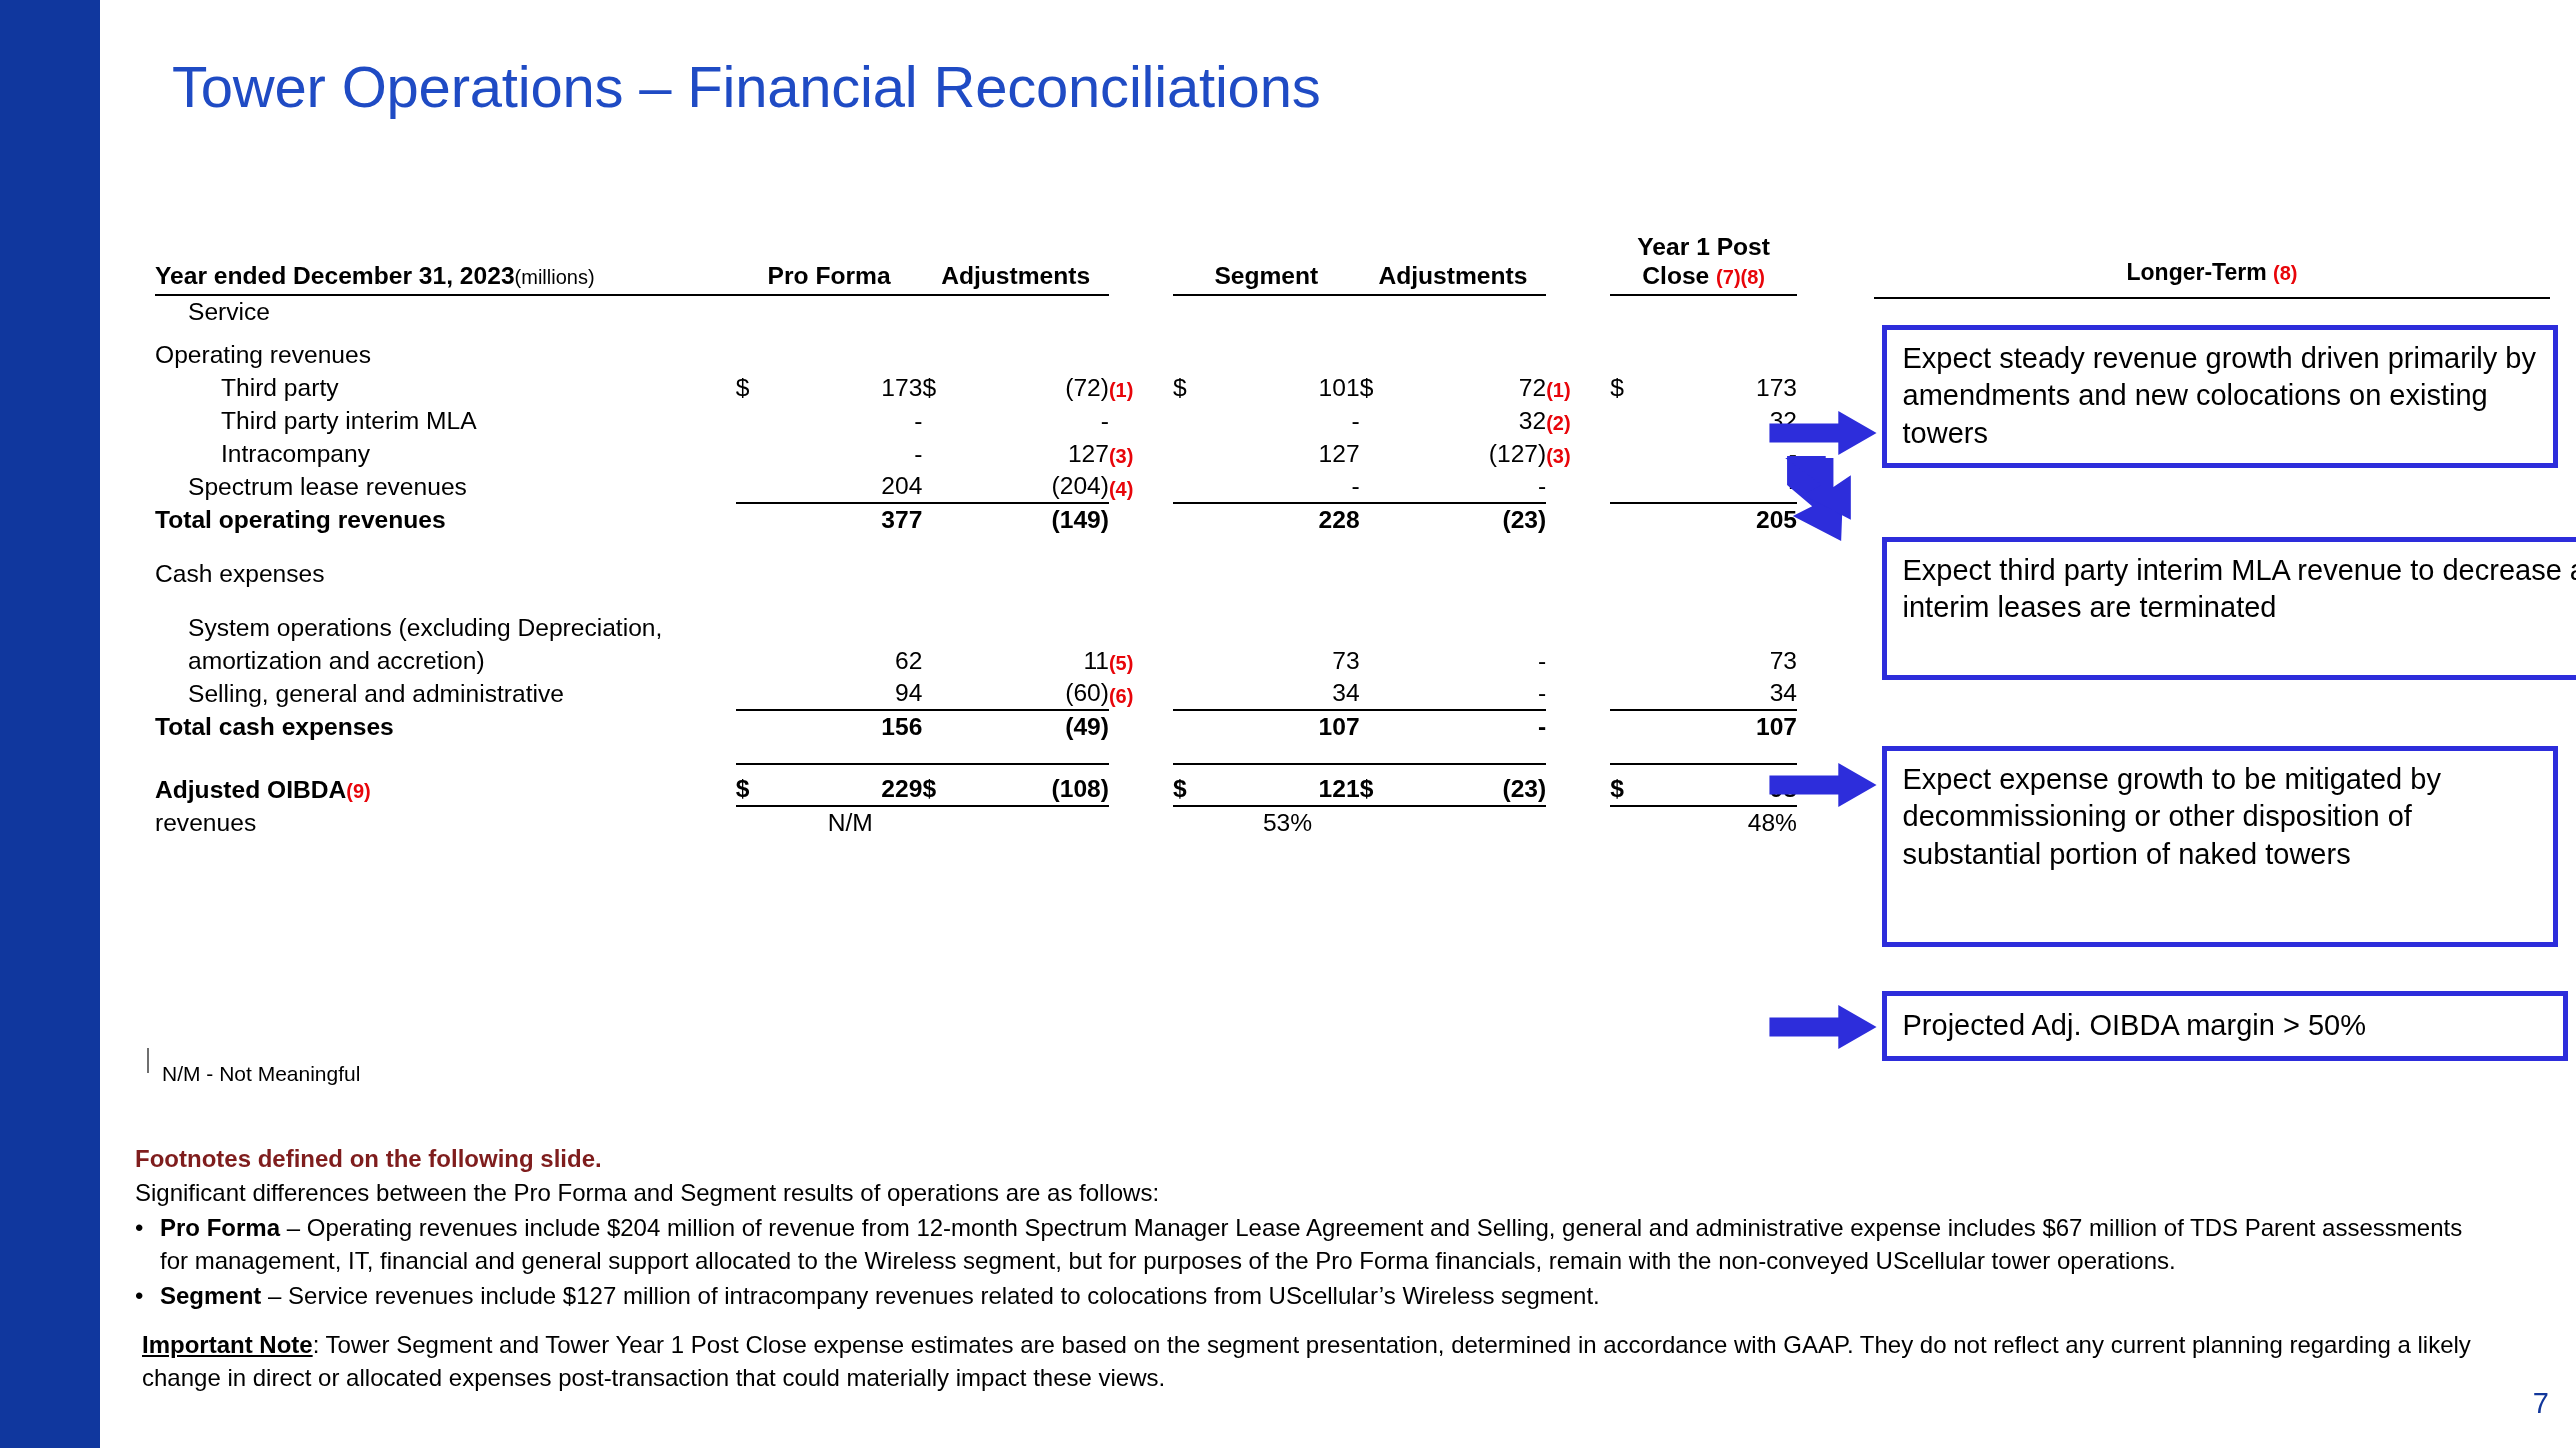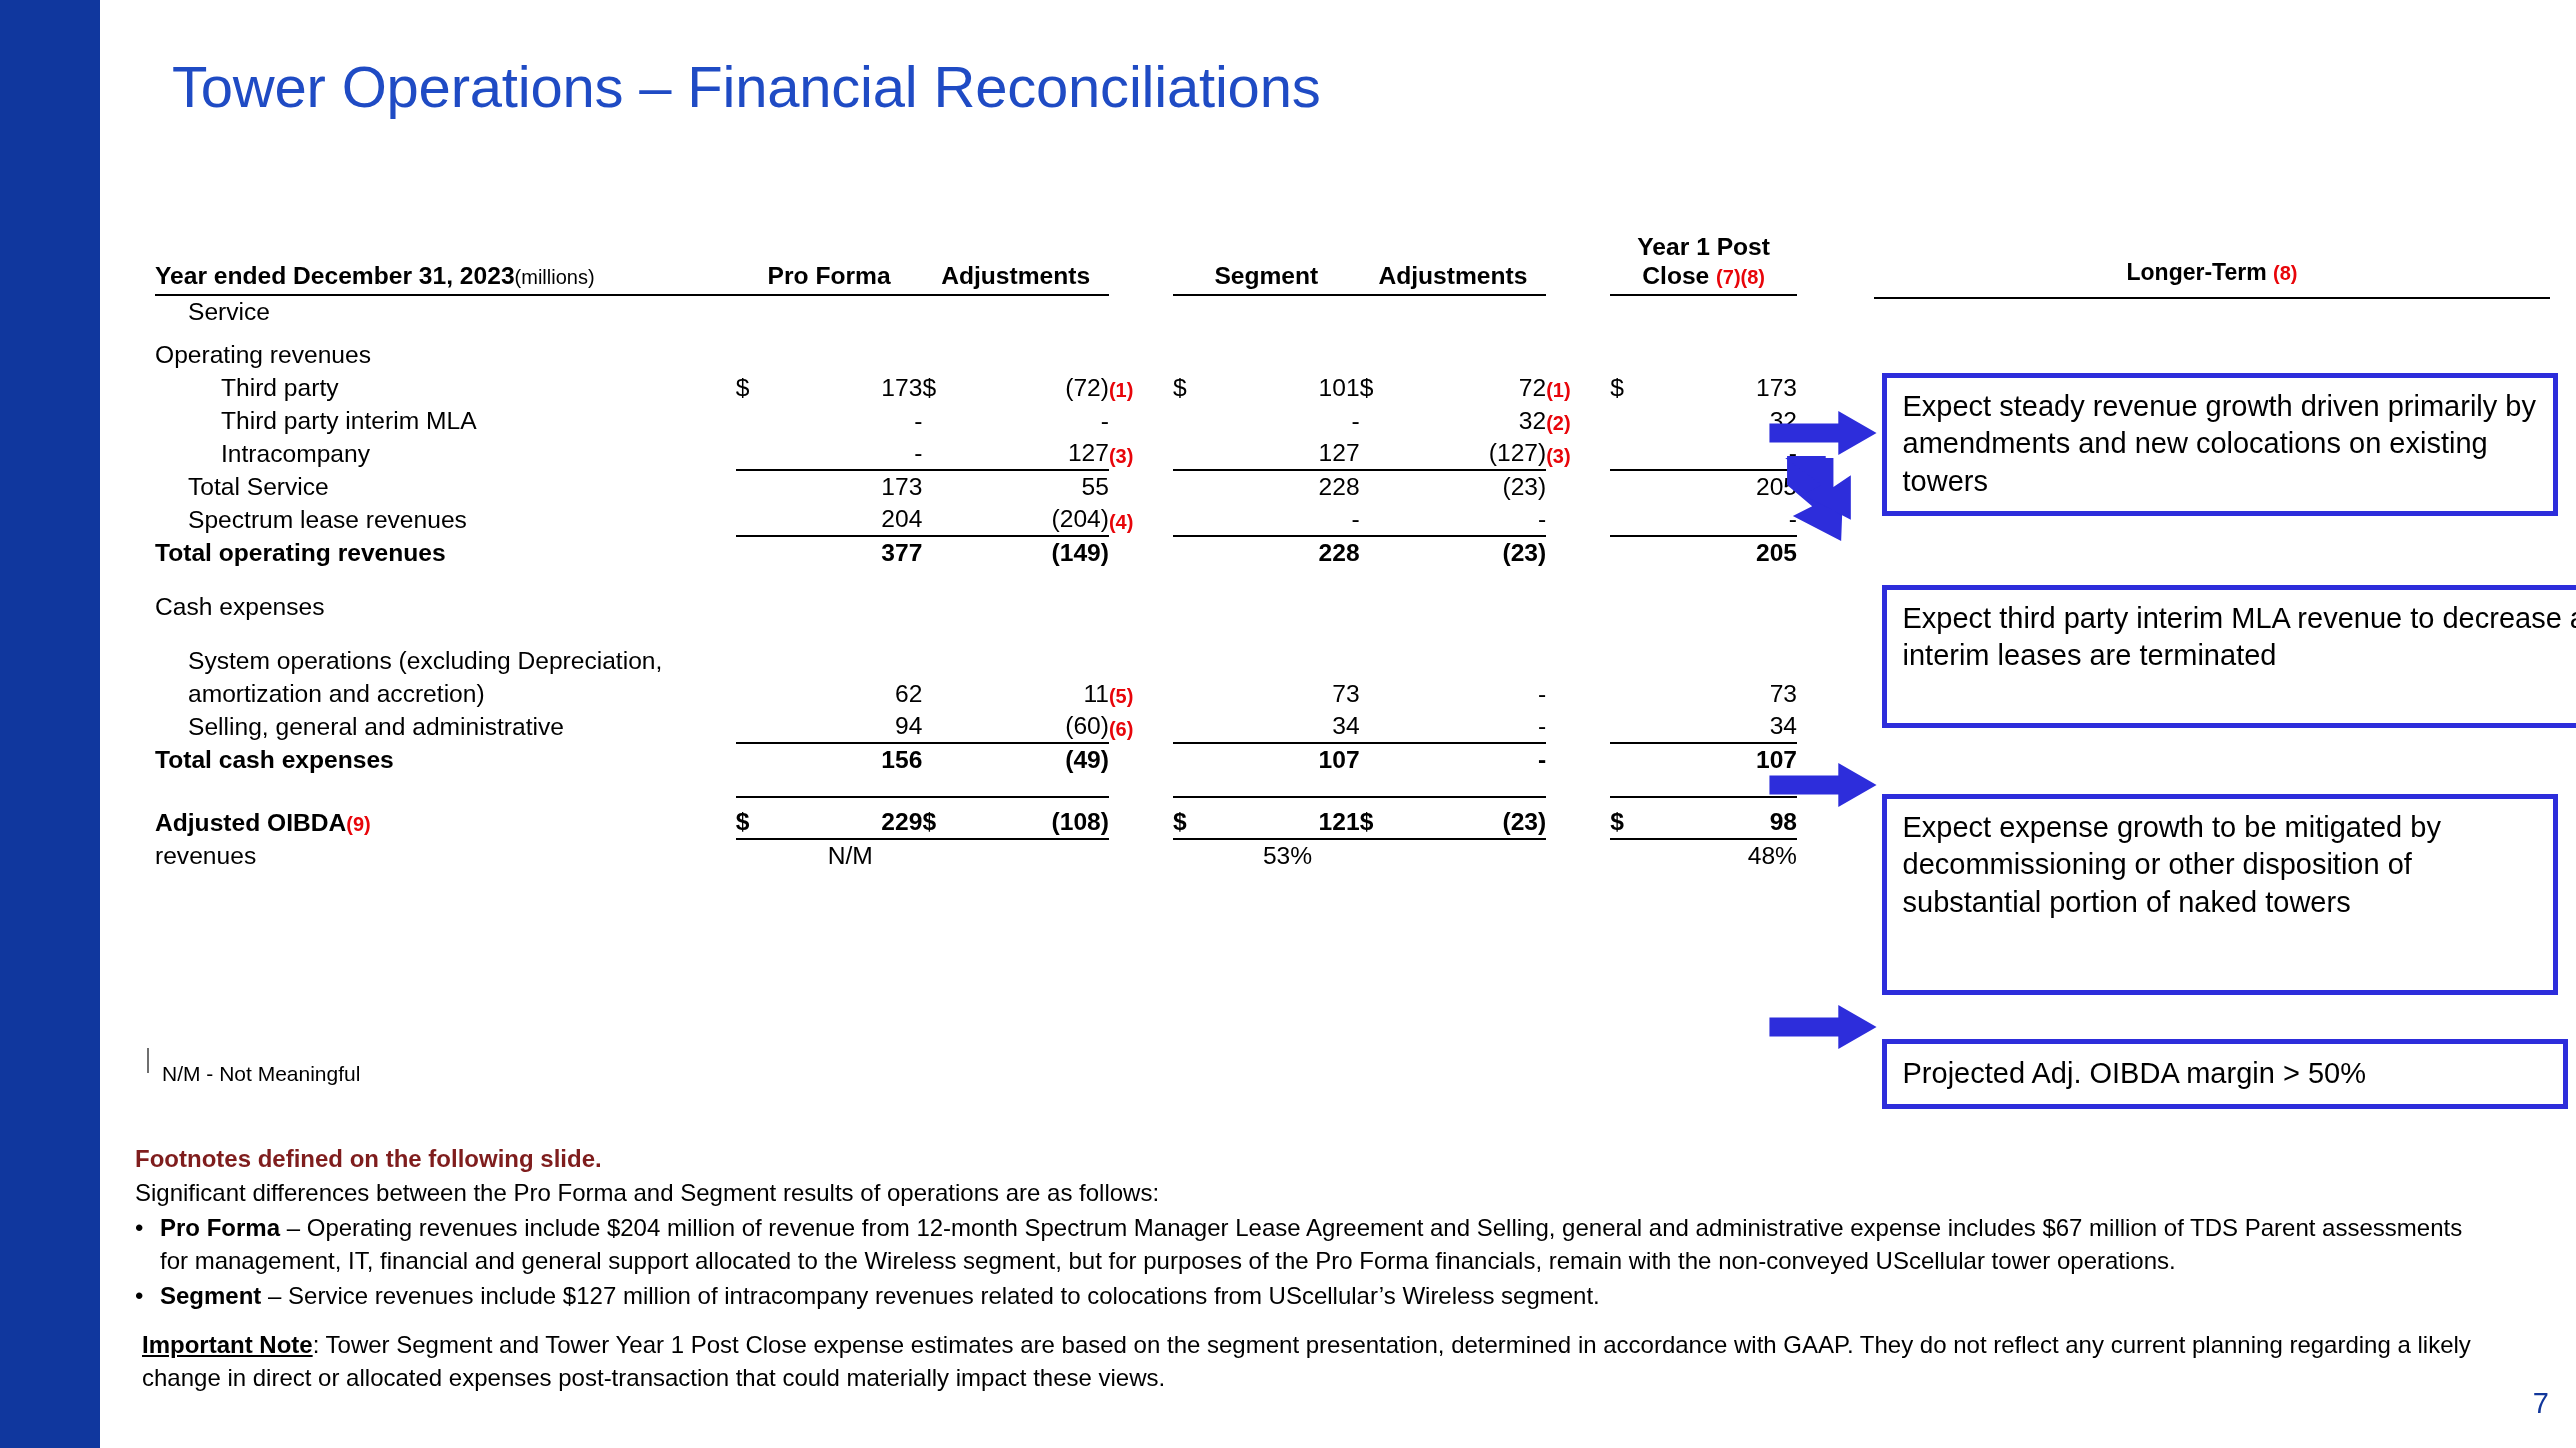--- a/index.html
+++ b/index.html
@@ -89,21 +89,20 @@
     width: 676px; height: 1.9px; background: #000;
   }
   .callout {
     position: absolute;
     border: 5.8px solid #2D2DDB;
     background: #fff;
     font-size: 29px;
     line-height: 1.30;
     color: #000;
     padding: 9.7px 15.5px;
-    margin-top: 48px;
   }
   .cal-1 { left: 1882px; top: 325px;  width: 676px; height: 143px; }
   .cal-2 { left: 1882px; top: 537px;  width: 776px; height: 143px; }
   .cal-3 { left: 1882px; top: 746px;  width: 676px; height: 201px; }
   .cal-4 { left: 1882px; top: 991px; width: 686px; height: 70px;
            display: flex; align-items: center; }
 
   
   .arrow { position: absolute; }
   .arrow svg { display: block; }
@@ -223,35 +222,20 @@
     <td class="fn">(3)</td>
     <td class="cur"></td>
     <td class="num">127</td>
     <td class="cur"></td>
     <td class="num">(127)</td>
     <td class="fn">(3)</td>
     <td class="cur"></td>
     <td class="num">-</td>
   </tr>
 
-  <tr class="r">
-    <td class="lbl" style="padding-left:33px">Total Service</td>
-    <td class="cur tline"></td>
-    <td class="num tline">173</td>
-    <td class="cur tline"></td>
-    <td class="num tline">55</td>
-    <td class="fn"></td>
-    <td class="cur tline"></td>
-    <td class="num tline">228</td>
-    <td class="cur tline"></td>
-    <td class="num tline">(23)</td>
-    <td class="fn"></td>
-    <td class="cur tline"></td>
-    <td class="num tline">205</td>
-  </tr>
 
   <tr class="r">
     <td class="lbl" style="padding-left:33px">Spectrum lease revenues</td>
     <td class="cur"></td>
     <td class="num">204</td>
     <td class="cur"></td>
     <td class="num">(204)</td>
     <td class="fn">(4)</td>
     <td class="cur"></td>
     <td class="num">-</td>

